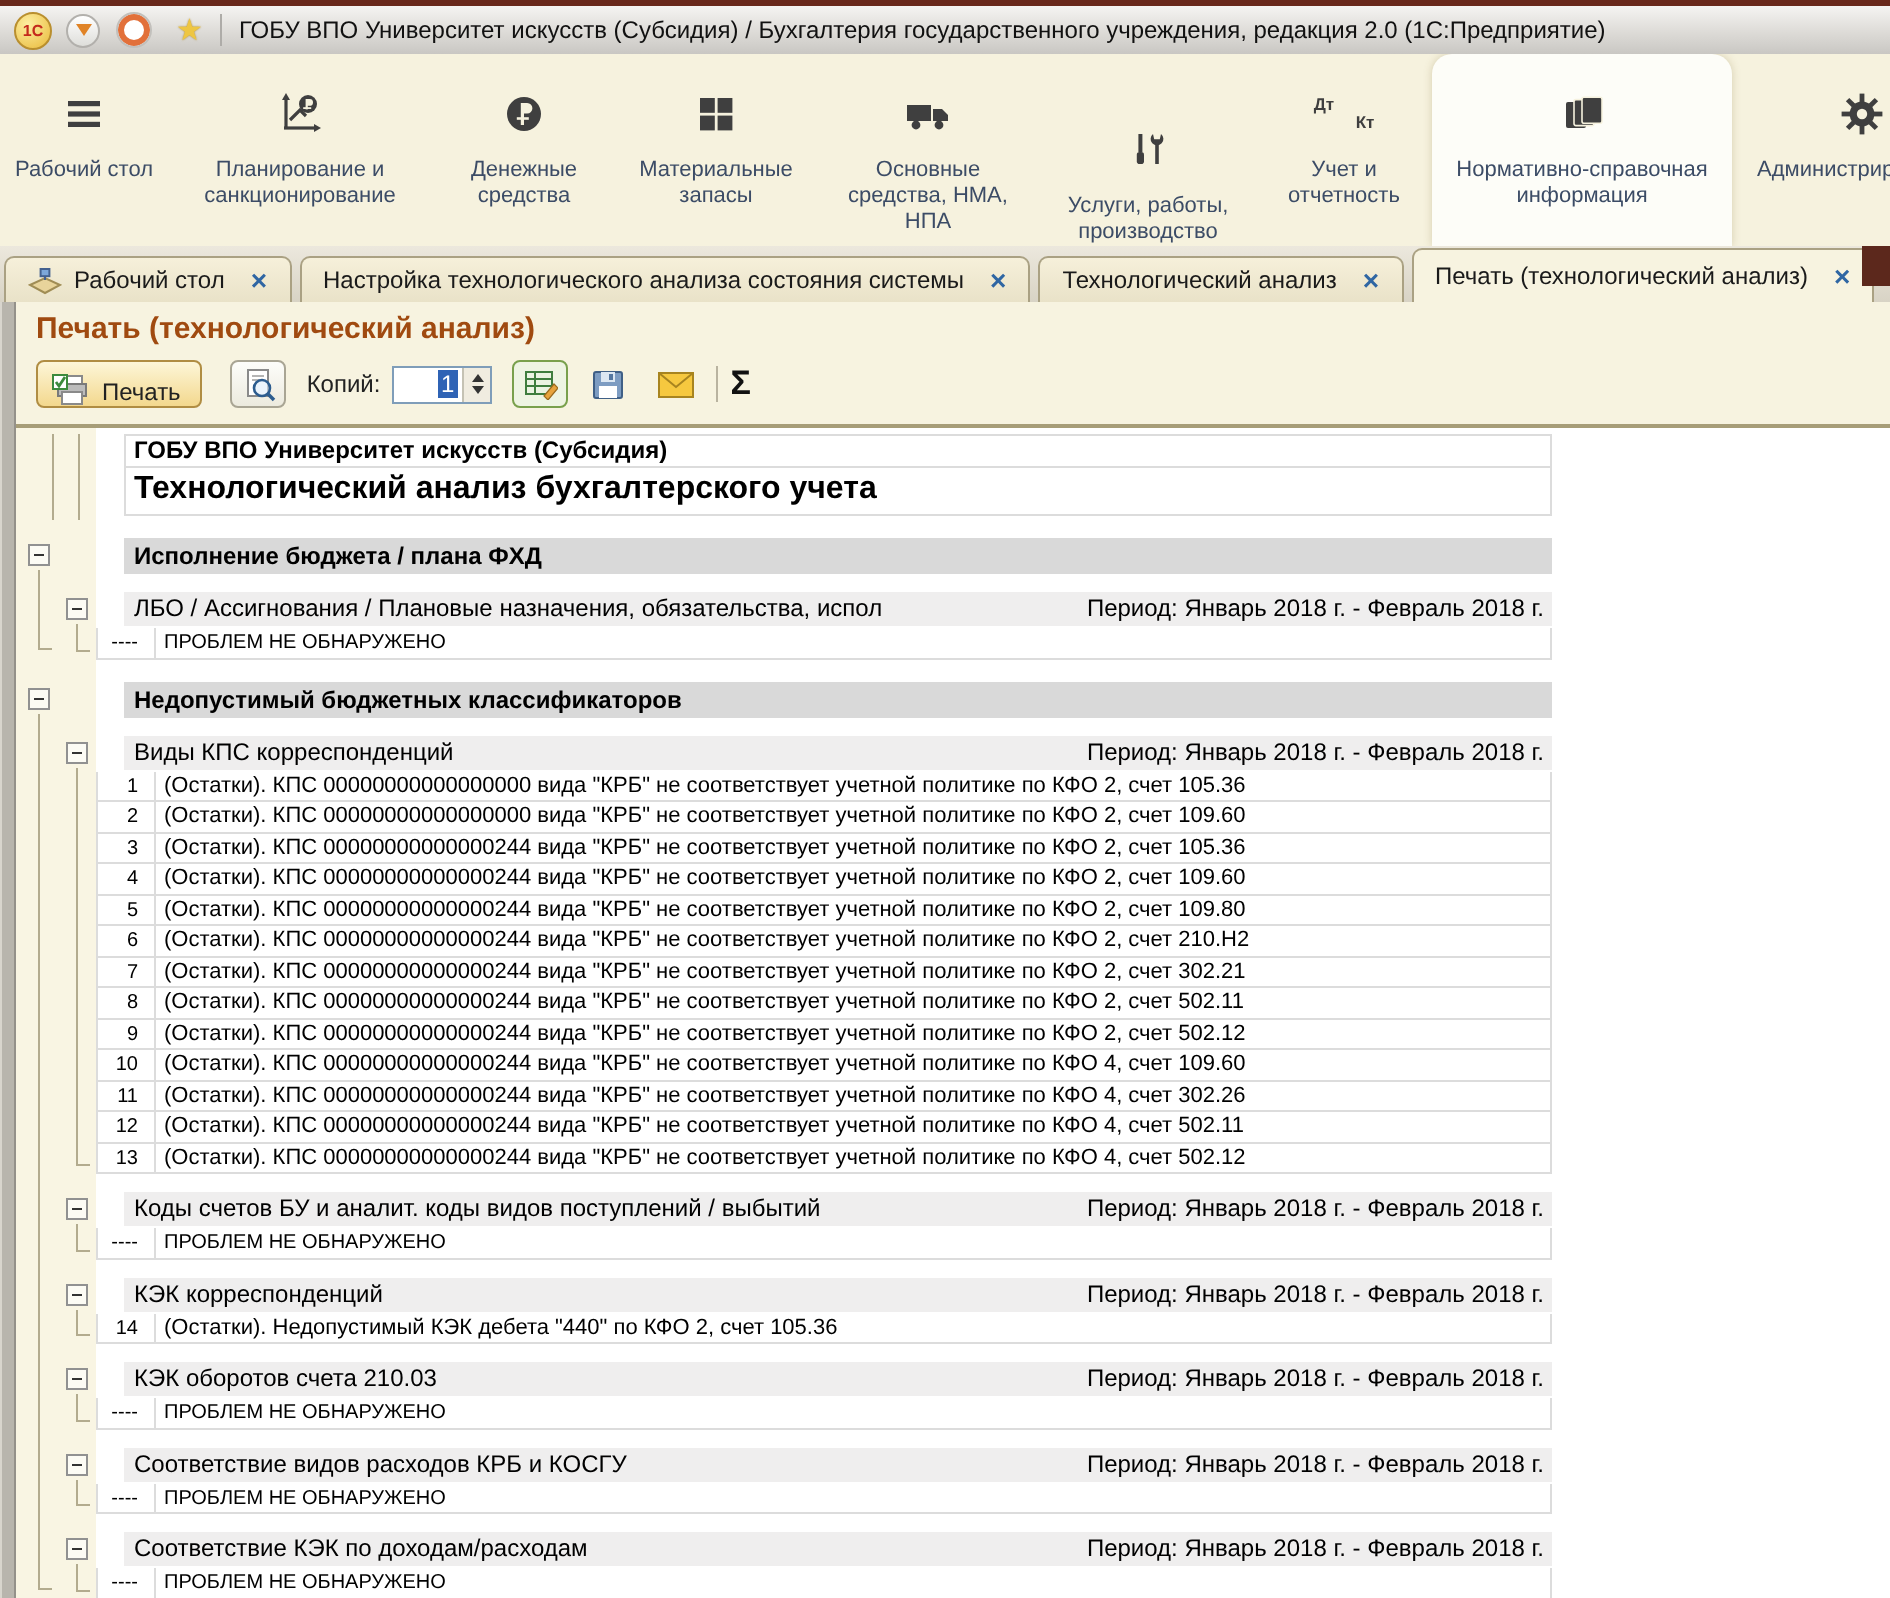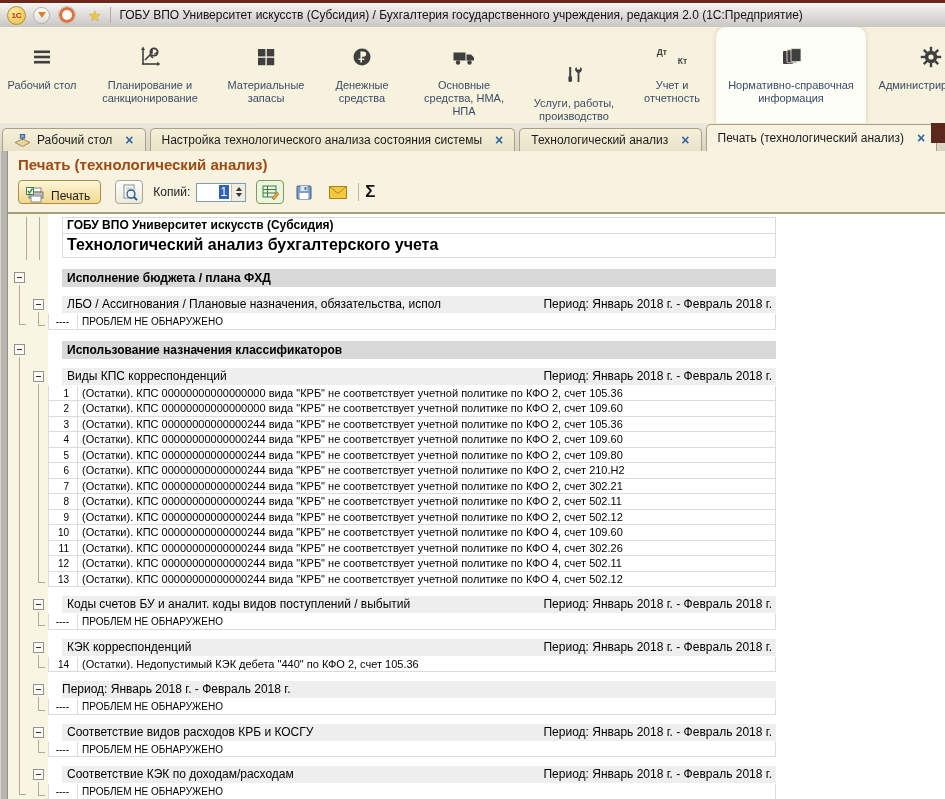--- a/index.html
+++ b/index.html
@@ -144,45 +144,45 @@
             </g>
             <g fill="#f6f2de">
               <rect x="13.8" y="3.5" width="1.1" height="5.2"></rect>
               <path d="M14.2 3.5 h1.6 a1.7 1.7 0 0 1 0 3.4 h-1.6 z"></path>
               <rect x="12.6" y="7.6" width="4" height="0.9"></rect>
             </g>
           </svg>
         </div>
         <div class="rb-label">Планирование и санкционирование</div>
       </div>
-      <div class="rb-item" style="width: 100px;">
-        <div class="rb-icon">
-          <svg width="22" height="22" viewBox="0 0 22 22">
-            <g fill="#3f3f3f">
-              <rect x="3" y="3" width="7.4" height="7.4"></rect>
-              <rect x="11.8" y="3" width="7.4" height="7.4"></rect>
-              <rect x="3" y="11.8" width="7.4" height="7.4"></rect>
-              <rect x="11.8" y="11.8" width="7.4" height="7.4"></rect>
-            </g>
-          </svg>
-        </div>
-        <div class="rb-label">Материальные запасы</div>
-      </div>
       <div class="rb-item" style="width: 92px;">
         <div class="rb-icon">
           <svg width="22" height="22" viewBox="0 0 22 22">
             <circle cx="11" cy="11" r="8.5" fill="#3f3f3f"></circle>
             <g fill="#f6f2de">
               <rect x="9.4" y="5.5" width="1.6" height="11"></rect>
               <path d="M10 5.5 h2.6 a2.6 2.6 0 0 1 0 5.2 H10 z"></path>
               <rect x="7.4" y="12.6" width="6" height="1.3"></rect>
             </g>
           </svg>
         </div>
         <div class="rb-label">Денежные средства</div>
+      </div>
+      <div class="rb-item" style="width: 100px;">
+        <div class="rb-icon">
+          <svg width="22" height="22" viewBox="0 0 22 22">
+            <g fill="#3f3f3f">
+              <rect x="3" y="3" width="7.4" height="7.4"></rect>
+              <rect x="11.8" y="3" width="7.4" height="7.4"></rect>
+              <rect x="3" y="11.8" width="7.4" height="7.4"></rect>
+              <rect x="11.8" y="11.8" width="7.4" height="7.4"></rect>
+            </g>
+          </svg>
+        </div>
+        <div class="rb-label">Материальные запасы</div>
       </div>
       <div class="rb-item" style="width: 112px;">
         <div class="rb-icon">
           <svg width="24" height="22" viewBox="0 0 24 22">
             <g fill="#3f3f3f">
               <rect x="1.5" y="6.5" width="12" height="8"></rect>
               <path d="M14.5 8.5 h4.5 l3 3 v3 h-7.5 z"></path>
               <circle cx="6" cy="16.5" r="2.2"></circle>
               <circle cx="17.5" cy="16.5" r="2.2"></circle>
             </g>
@@ -366,21 +366,21 @@
                   <span class="num">----</span>
                   <span class="txt">ПРОБЛЕМ НЕ ОБНАРУЖЕНО</span>
                 </div>
               </div>
             </div>
             <div class="section">
               <span class="gbox g1">
                 <i></i>
               </span>
               <span class="gline l1"></span>
-              <div class="sec-bar">Использование назначения классификаторов</div>
+              <div class="sec-bar">Недопустимый бюджетных классификаторов</div>
               <div class="sub">
                 <span class="gbox g2">
                   <i></i>
                 </span>
                 <span class="gline l2"></span>
                 <div class="sub-head">
                   <span class="sub-title">Виды КПС корреспонденций</span>
                   <span class="sub-period">Период: Январь 2018 г. - Февраль 2018 г.</span>
                 </div>
                 <div class="drow">
@@ -463,20 +463,21 @@
                   <span class="num">14</span>
                   <span class="txt">(Остатки). Недопустимый КЭК дебета "440" по КФО 2, счет 105.36</span>
                 </div>
               </div>
               <div class="sub">
                 <span class="gbox g2">
                   <i></i>
                 </span>
                 <span class="gline l2"></span>
                 <div class="sub-head">
+                  <span class="sub-title">КЭК оборотов счета 210.03</span>
                   <span class="sub-period">Период: Январь 2018 г. - Февраль 2018 г.</span>
                 </div>
                 <div class="drow small">
                   <span class="num">----</span>
                   <span class="txt">ПРОБЛЕМ НЕ ОБНАРУЖЕНО</span>
                 </div>
               </div>
               <div class="sub">
                 <span class="gbox g2">
                   <i></i>

